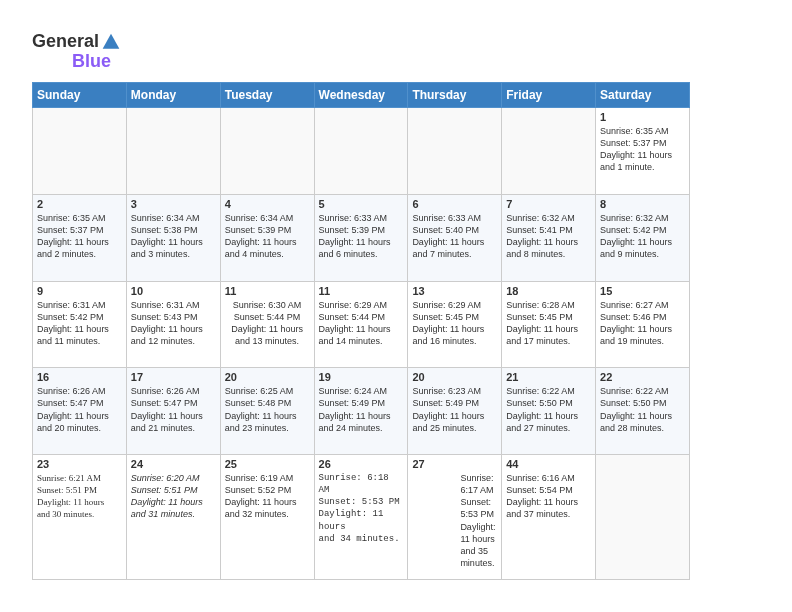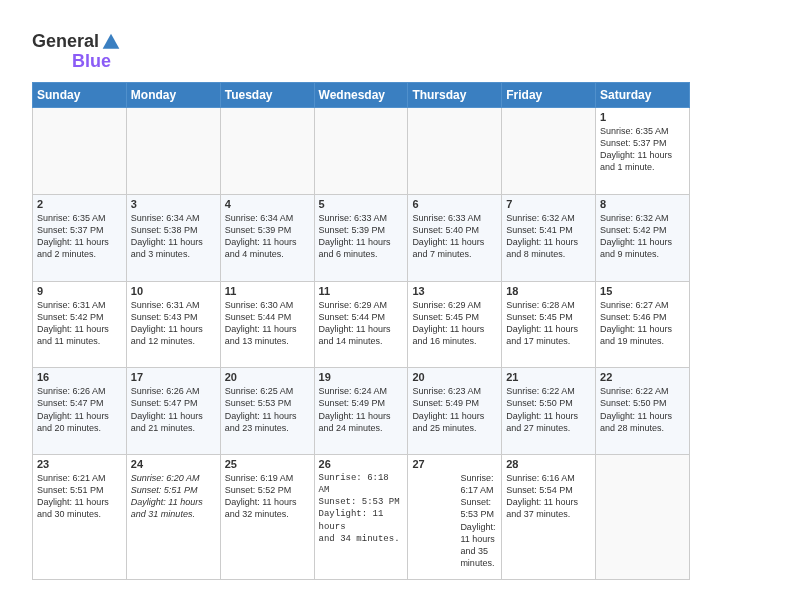--- a/index.html
+++ b/index.html
@@ -203,21 +203,21 @@
           </td>
           <td>
             <span class="day-num">10</span>
             <div class="cell-content" style="white-space: pre-line;">Sunrise: 6:31 AM
 Sunset: 5:43 PM
 Daylight: 11 hours
 and 12 minutes.</div>
           </td>
           <td>
             <span class="day-num">11</span>
-            <div class="cell-content" style="white-space: pre-line;">Sunrise: 6:30 AM
+            <div class="cell-content" style="white-space: pre-line; text-align: center;">Sunrise: 6:30 AM
 Sunset: 5:44 PM
 Daylight: 11 hours
 and 13 minutes.</div>
           </td>
           <td>
             <span class="day-num">11</span>
             <div class="cell-content" style="white-space: pre-line;">Sunrise: 6:29 AM
 Sunset: 5:44 PM
 Daylight: 11 hours
 and 14 minutes.</div>
@@ -255,21 +255,21 @@
           <td>
             <span class="day-num">17</span>
             <div class="cell-content" style="white-space: pre-line;">Sunrise: 6:26 AM
 Sunset: 5:47 PM
 Daylight: 11 hours
 and 21 minutes.</div>
           </td>
           <td>
             <span class="day-num">20</span>
             <div class="cell-content" style="white-space: pre-line;">Sunrise: 6:25 AM
-Sunset: 5:53 PM
+Sunset: 5:48 PM
 Daylight: 11 hours
 and 23 minutes.</div>
           </td>
           <td>
             <span class="day-num">19</span>
             <div class="cell-content" style="white-space: pre-line;">Sunrise: 6:24 AM
 Sunset: 5:49 PM
 Daylight: 11 hours
 and 24 minutes.</div>
           </td>
@@ -291,21 +291,21 @@
             <span class="day-num">22</span>
             <div class="cell-content" style="white-space: pre-line;">Sunrise: 6:22 AM
 Sunset: 5:50 PM
 Daylight: 11 hours
 and 28 minutes.</div>
           </td>
         </tr>
         <tr>
           <td>
             <span class="day-num">23</span>
-            <div class="cell-content" style="white-space: pre-line;">Sunrise: 6:21 AM
+            <div class="cell-content" style="white-space: pre-line; font-family: Liberation Serif, serif;">Sunrise: 6:21 AM
 Sunset: 5:51 PM
 Daylight: 11 hours
 and 30 minutes.</div>
           </td>
           <td>
             <span class="day-num">24</span>
             <div class="cell-content" style="white-space: pre-line; font-style: italic;">Sunrise: 6:20 AM
 Sunset: 5:51 PM
 Daylight: 11 hours
 and 31 minutes.</div>
@@ -325,21 +325,21 @@
 and 34 minutes.</div>
           </td>
           <td>
             <span class="day-num">27</span>
             <div class="cell-content" style="white-space: pre-line; margin-left: 48px;">Sunrise: 6:17 AM
 Sunset: 5:53 PM
 Daylight: 11 hours
 and 35 minutes.</div>
           </td>
           <td>
-            <span class="day-num">28</span>
+            <span class="day-num">44</span>
             <div class="cell-content" style="white-space: pre-line;">Sunrise: 6:16 AM
 Sunset: 5:54 PM
 Daylight: 11 hours
 and 37 minutes.</div>
           </td>
           <td class="empty-cell"></td>
         </tr>
       </tbody>
   </table>
 </div>

